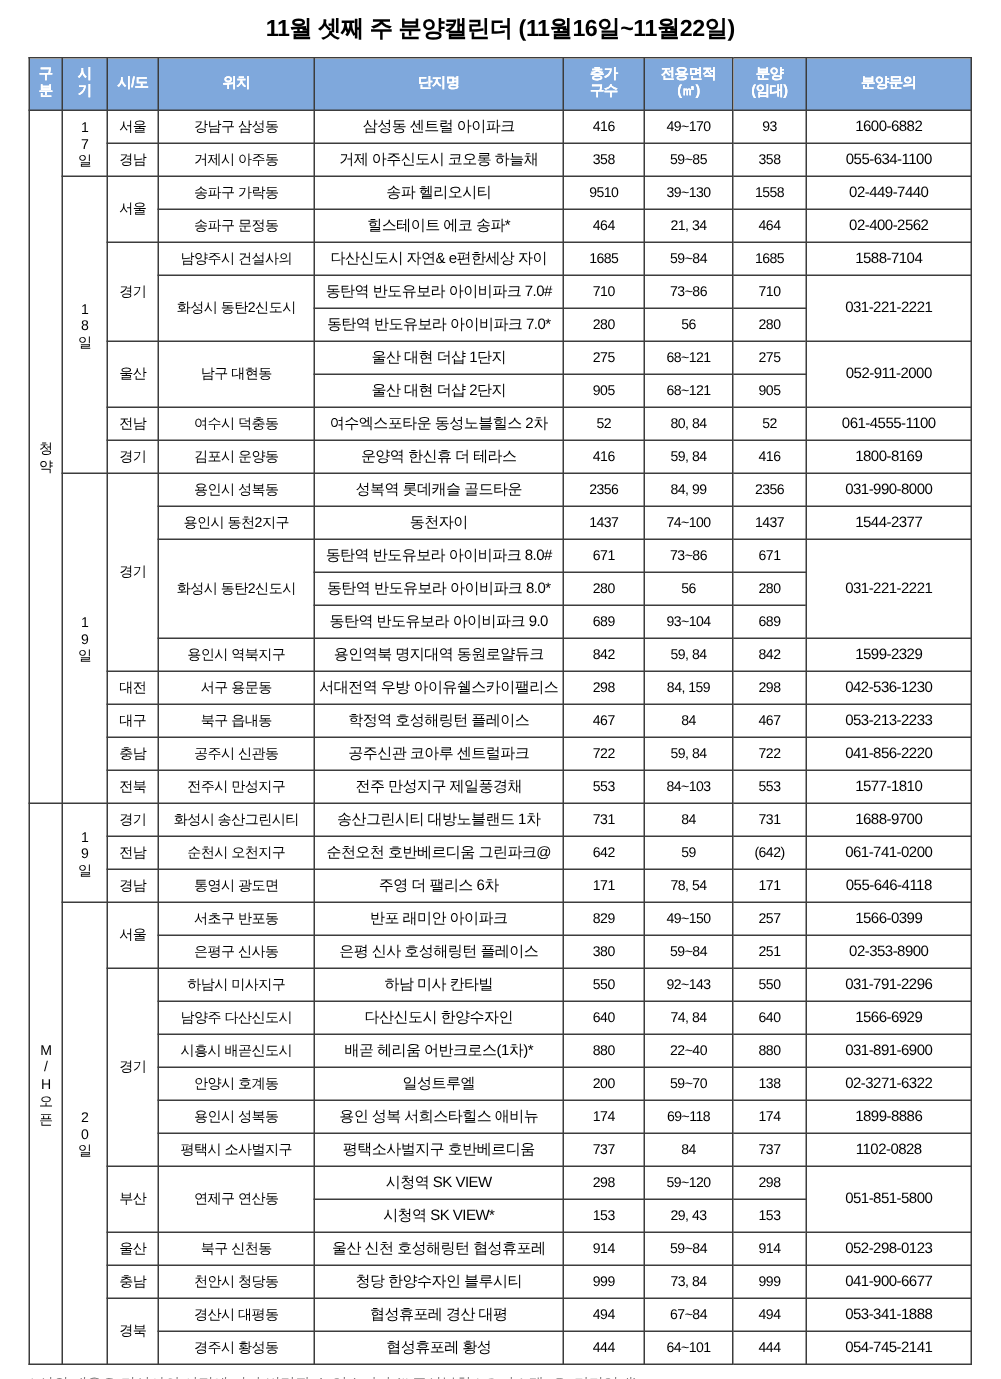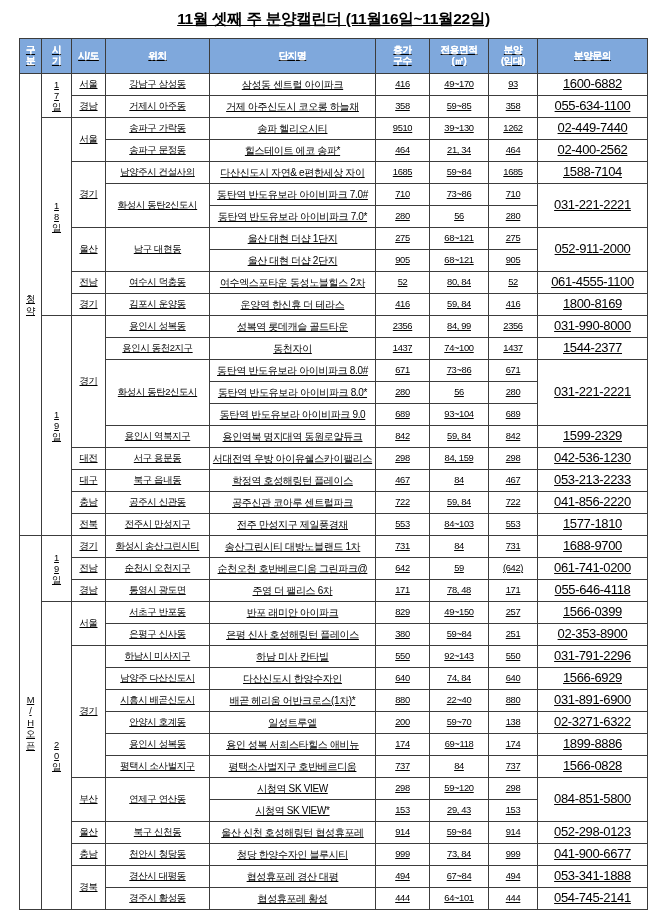--- a/index.html
+++ b/index.html
@@ -12,21 +12,20 @@
     height: 919px;
     font-family: "Liberation Sans", "DejaVu Sans", sans-serif;
     color: #000000;
     overflow: hidden;
   }
   #page {
     position: relative;
     width: 667px;
     height: 919px;
     box-sizing: border-box;
-    text-decoration: underline;
   }
   #title {
     text-align: center;
     font-size: 15.5px;
     font-weight: bold;
     letter-spacing: -0.3px;
     padding-top: 9px;
     padding-bottom: 8px;
     color: #000;
   }
@@ -64,21 +63,21 @@
   }
   td.vert .ch {
     display: block;
     line-height: 1.22;
   }
   td.gubun {
     font-size: 9.4px;
   }
   td.sigi .ch { display: block; line-height: 1.2; }
   td.name { font-size: 10px; }
-  td.tel  { font-size: 13px; }
+  td.tel  { font-size: 10px; }
   td.num  { font-size: 9.4px; }
   tbody tr { height: 22px; }
   .colw-gubun { width: 22px; }
   .colw-sigi  { width: 30px; }
   .colw-sido  { width: 34px; }
   .colw-loc   { width: 104px; }
   .colw-name  { width: 166px; }
   .colw-cnt   { width: 54px; }
   .colw-area  { width: 59px; }
   .colw-sup   { width: 49px; }
@@ -172,21 +171,21 @@
           <td class="vert sigi" rowspan="9">
             <span class="ch">1</span>
             <span class="ch">8</span>
             <span class="ch">일</span>
           </td>
           <td rowspan="2">서울</td>
           <td>송파구 가락동</td>
           <td class="name">송파 헬리오시티</td>
           <td class="num">9510</td>
           <td class="num">39~130</td>
-          <td class="num">1262</td>
+          <td class="num">1558</td>
           <td class="tel">02-449-7440</td>
         </tr>
         <tr>
           <td>송파구 문정동</td>
           <td class="name">힐스테이트 에코 송파*</td>
           <td class="num">464</td>
           <td class="num">21, 34</td>
           <td class="num">464</td>
           <td class="tel">02-400-2562</td>
         </tr>
@@ -360,21 +359,21 @@
           <td class="num">642</td>
           <td class="num">59</td>
           <td class="num">(642)</td>
           <td class="tel">061-741-0200</td>
         </tr>
         <tr>
           <td>경남</td>
           <td>통영시 광도면</td>
           <td class="name">주영 더 팰리스 6차</td>
           <td class="num">171</td>
-          <td class="num">78, 48</td>
+          <td class="num">78, 54</td>
           <td class="num">171</td>
           <td class="tel">055-646-4118</td>
         </tr>
         <tr>
           <td class="vert sigi" rowspan="14">
             <span class="ch">2</span>
             <span class="ch">0</span>
             <span class="ch">일</span>
           </td>
           <td rowspan="2">서울</td>
@@ -433,30 +432,30 @@
           <td class="num">69~118</td>
           <td class="num">174</td>
           <td class="tel">1899-8886</td>
         </tr>
         <tr>
           <td>평택시 소사벌지구</td>
           <td class="name">평택소사벌지구 호반베르디움</td>
           <td class="num">737</td>
           <td class="num">84</td>
           <td class="num">737</td>
-          <td class="tel">1566-0828</td>
+          <td class="tel">1102-0828</td>
         </tr>
         <tr>
           <td rowspan="2">부산</td>
           <td rowspan="2">연제구 연산동</td>
           <td class="name">시청역 SK VIEW</td>
           <td class="num">298</td>
           <td class="num">59~120</td>
           <td class="num">298</td>
-          <td class="tel" rowspan="2">084-851-5800</td>
+          <td class="tel" rowspan="2">051-851-5800</td>
         </tr>
         <tr>
           <td class="name">시청역 SK VIEW*</td>
           <td class="num">153</td>
           <td class="num">29, 43</td>
           <td class="num">153</td>
         </tr>
         <tr>
           <td>울산</td>
           <td>북구 신천동</td>

